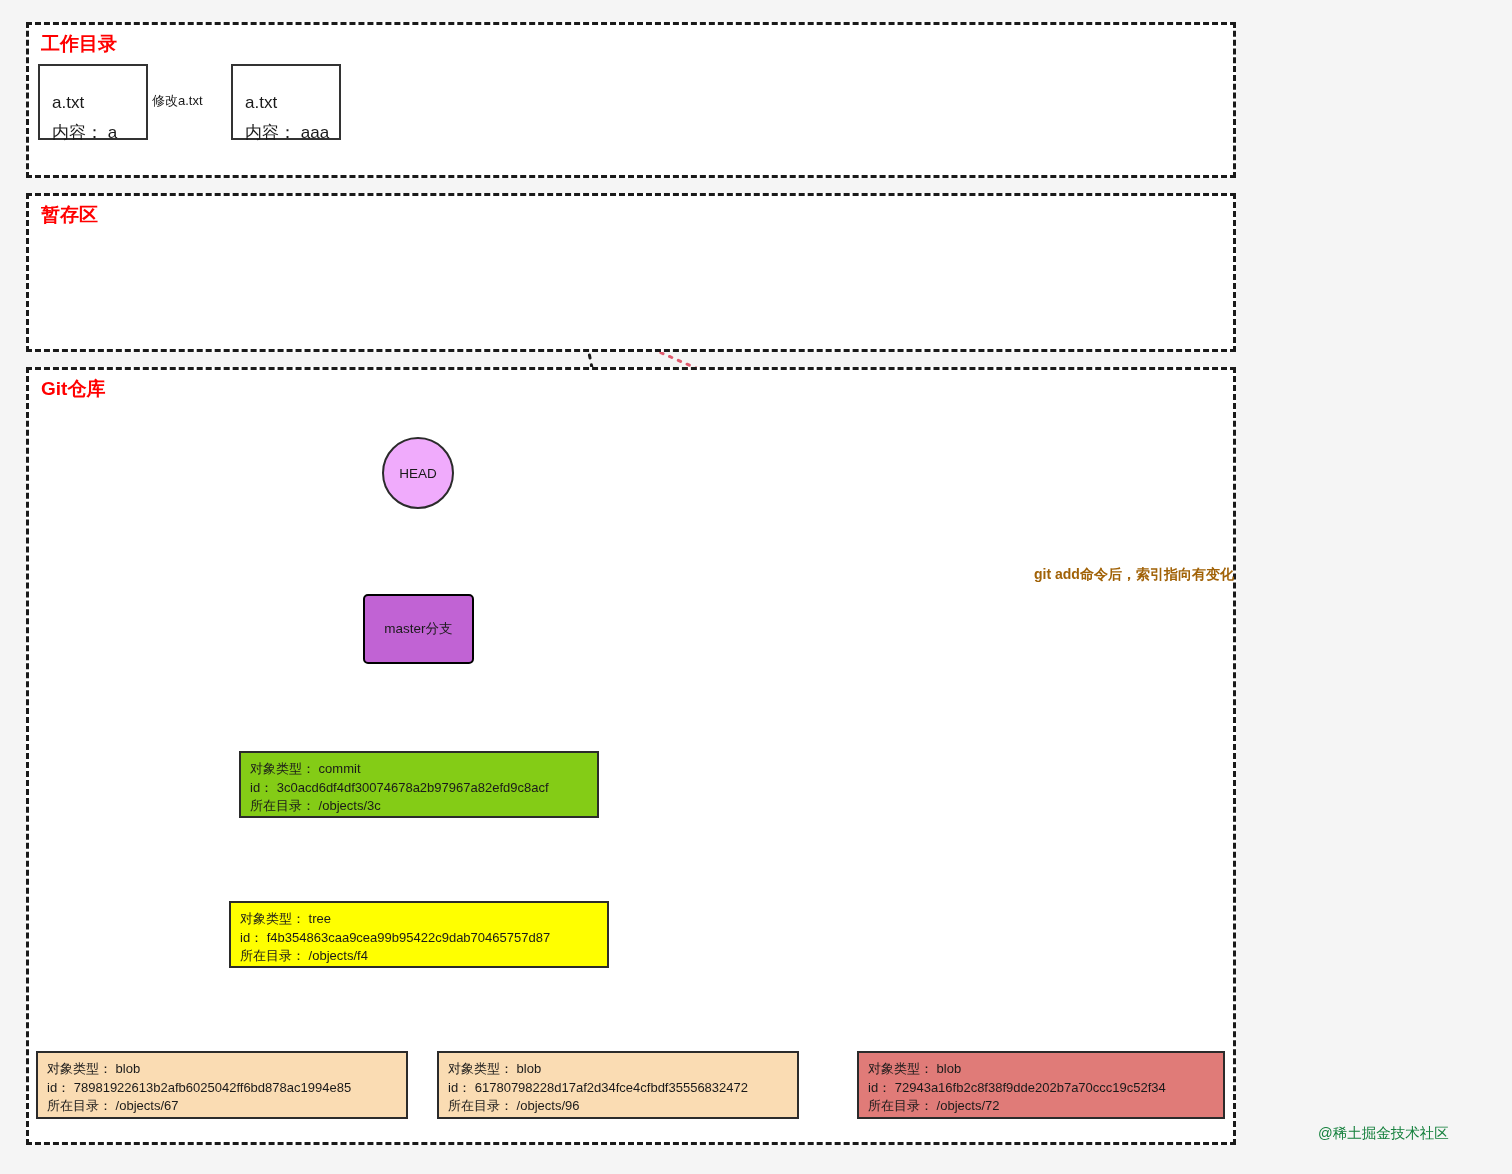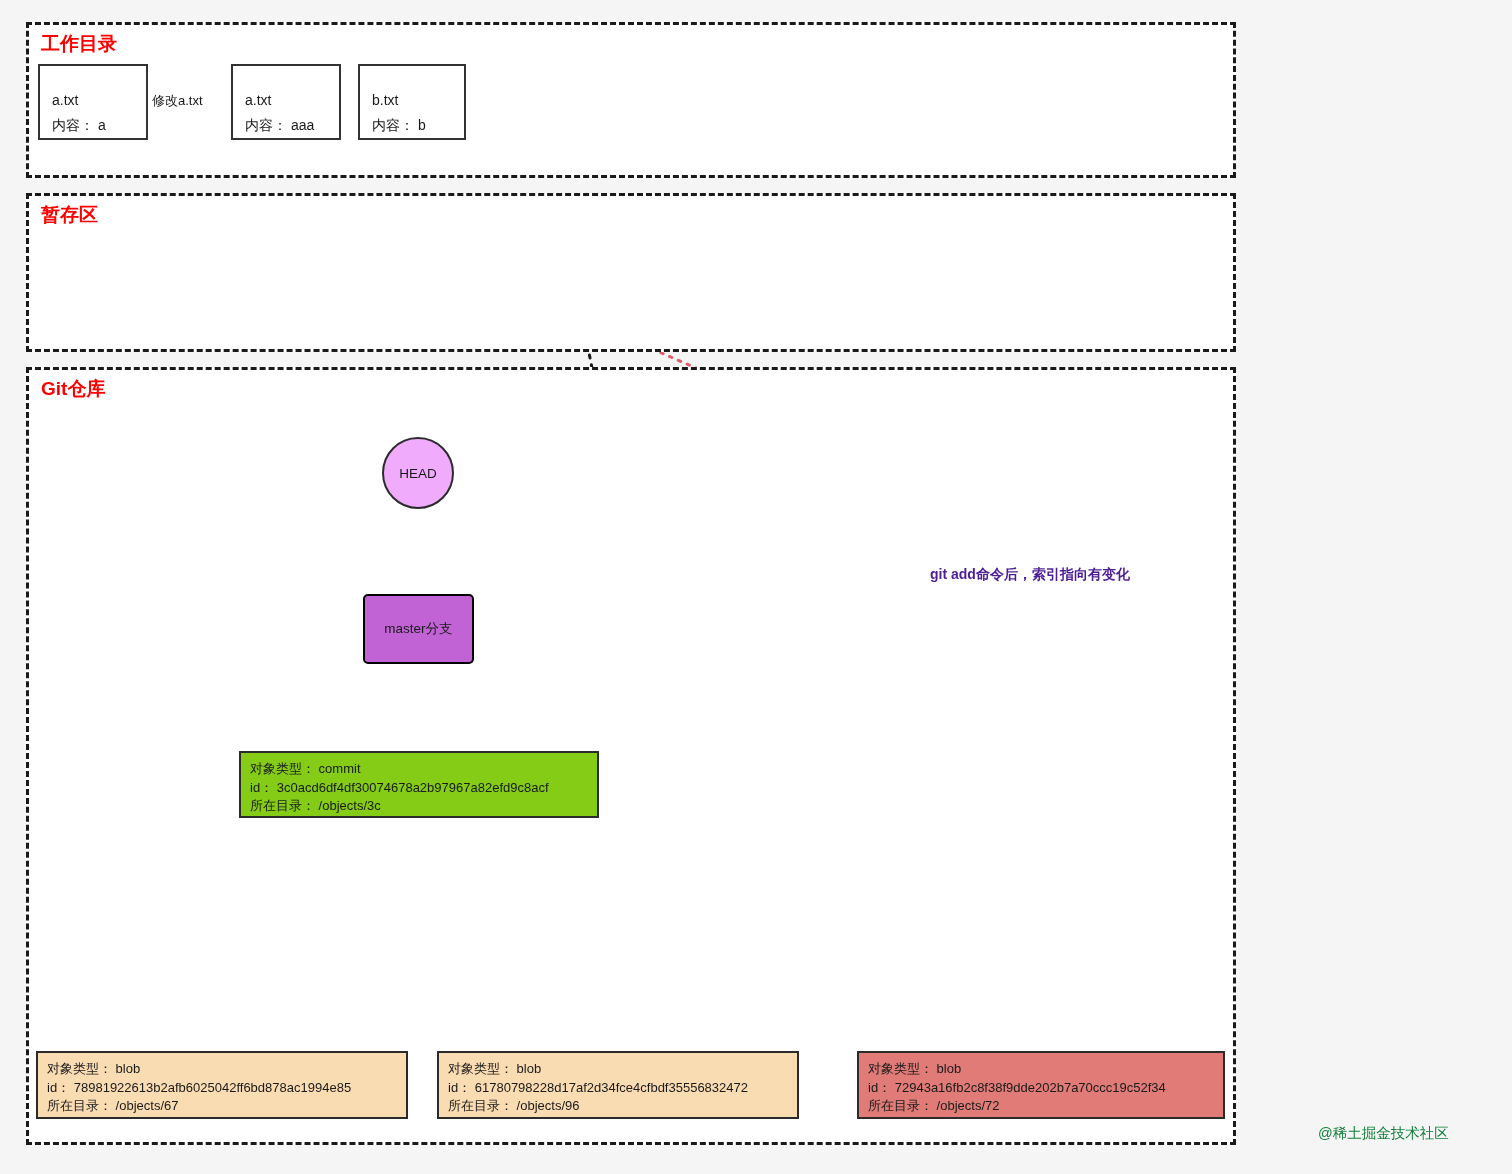--- a/index.html
+++ b/index.html
@@ -46,21 +46,21 @@
     white-space: nowrap;
   }
 
   
   .file-box {
     position: absolute;
     border: 2px solid #333333;
     background: #ffffff;
     box-sizing: border-box;
     padding: 22px 0 0 12px;
-    font-size: 14px;
+    font-size: 17px;
     color: #1a1a1a;
     line-height: 1.75;
   }
   .file-box .fname { display: block; }
   .file-box .fcontent { display: block; }
 
   #file-a-old { left: 38px;  top: 64px; width: 110px; height: 76px; }
   #file-a-new { left: 231px; top: 64px; width: 110px; height: 76px; }
   #file-b     { left: 358px; top: 64px; width: 108px; height: 76px; }
 
@@ -123,25 +123,25 @@
   .obj-box .row { display: block; }
 
   #obj-commit { left: 239px; top: 751px;  width: 360px; height: 67px; background: #84cc16; }
   #obj-tree   { left: 229px; top: 901px;  width: 380px; height: 67px; background: #ffff00; }
   #obj-blob-1 { left: 36px;  top: 1051px; width: 372px; height: 68px; background: #fadcb3; }
   #obj-blob-2 { left: 437px; top: 1051px; width: 362px; height: 68px; background: #fadcb3; }
   #obj-blob-3 { left: 857px; top: 1051px; width: 368px; height: 68px; background: #e07b78; }
 
   .annotation {
     position: absolute;
-    left: 930px;
+    left: 1034px;
     top: 566px;
     font-size: 14px;
     font-weight: bold;
-    color: #4c1d95;
+    color: #a16207;
     white-space: nowrap;
   }
 
   .watermark {
     position: absolute;
     left: 1318px;
     top: 1124px;
     font-size: 14.5px;
     color: #15803d;
     white-space: nowrap;
@@ -195,24 +195,20 @@
     <span class="fcontent">内容： a</span>
   </div>
 
   <div class="edit-label">修改a.txt</div>
 
   <div class="file-box" id="file-a-new">
     <span class="fname">a.txt</span>
     <span class="fcontent">内容： aaa</span>
   </div>
 
-  <div class="file-box" id="file-b">
-    <span class="fname">b.txt</span>
-    <span class="fcontent">内容： b</span>
-  </div>
 
   <div class="region" id="region-staging">
     <div class="region-title">暂存区</div>
   </div>
 
   <div class="region" id="region-repo">
     <div class="region-title">Git仓库</div>
   </div>
 
   <div class="head-node">
@@ -222,20 +218,25 @@
   <div class="branch-node">
     <span>master分支</span>
   </div>
 
   <div class="obj-box" id="obj-commit">
     <span class="row">对象类型：  commit</span>
     <span class="row">id：  3c0acd6df4df30074678a2b97967a82efd9c8acf</span>
     <span class="row">所在目录：  /objects/3c</span>
   </div>
 
+  <div class="obj-box" id="obj-tree">
+    <span class="row">对象类型：  tree</span>
+    <span class="row">id：  f4b354863caa9cea99b95422c9dab70465757d87</span>
+    <span class="row">所在目录：  /objects/f4</span>
+  </div>
 
   <div class="obj-box" id="obj-blob-1">
     <span class="row">对象类型：  blob</span>
     <span class="row">id：  78981922613b2afb6025042ff6bd878ac1994e85</span>
     <span class="row">所在目录：  /objects/67</span>
   </div>
 
   <div class="obj-box" id="obj-blob-2">
     <span class="row">对象类型：  blob</span>
     <span class="row">id：  61780798228d17af2d34fce4cfbdf35556832472</span>

